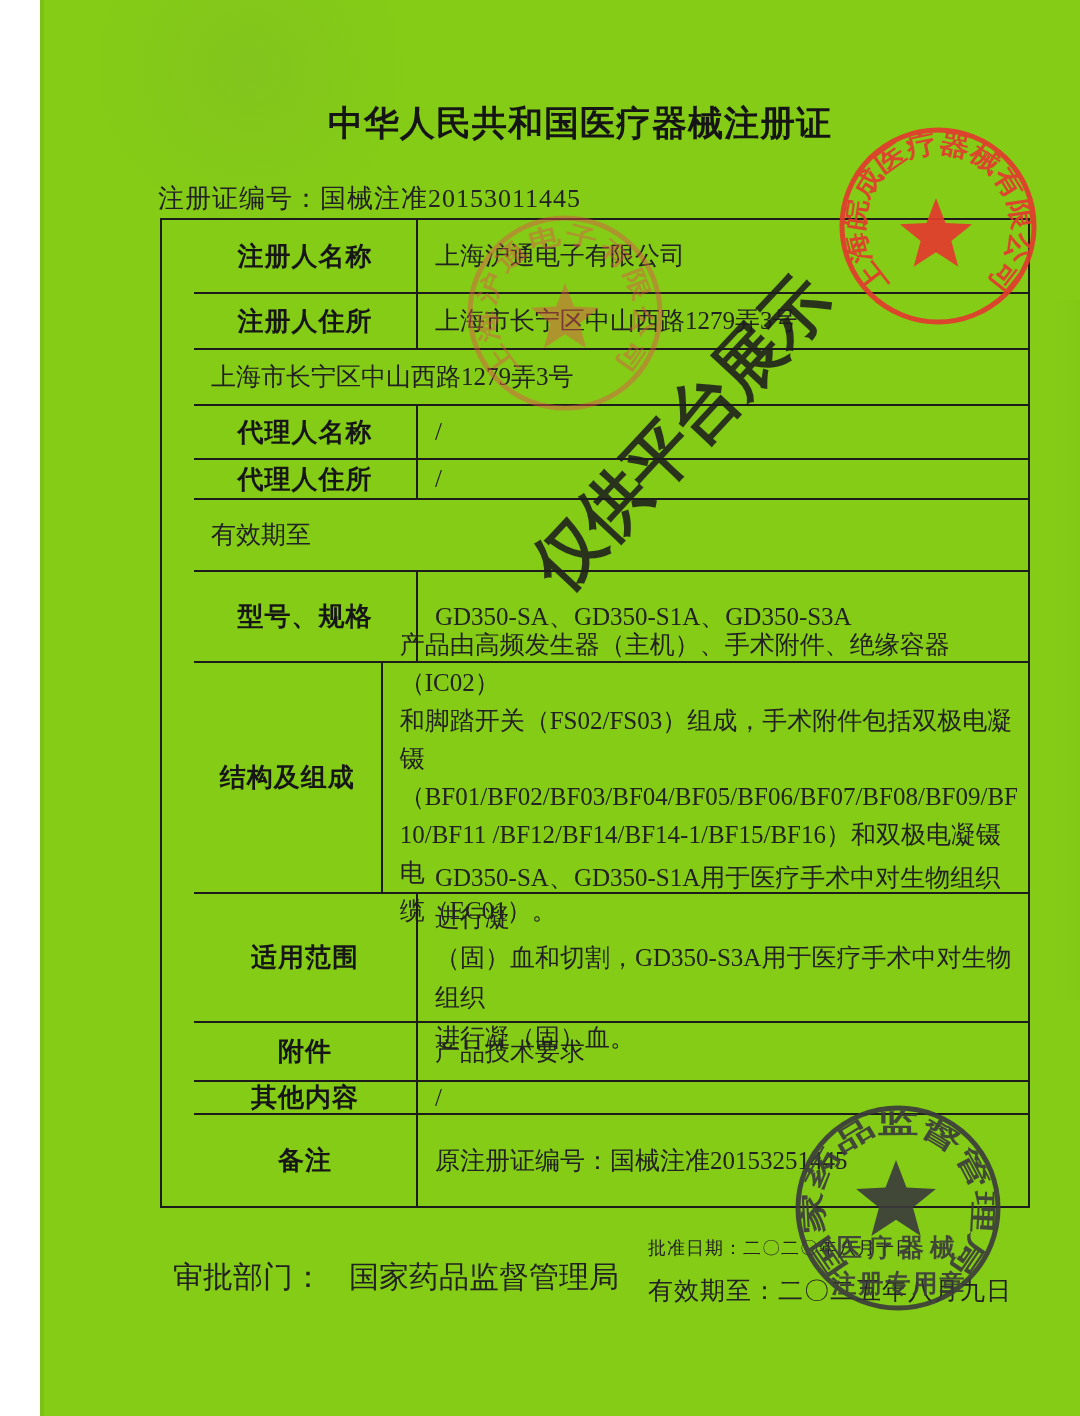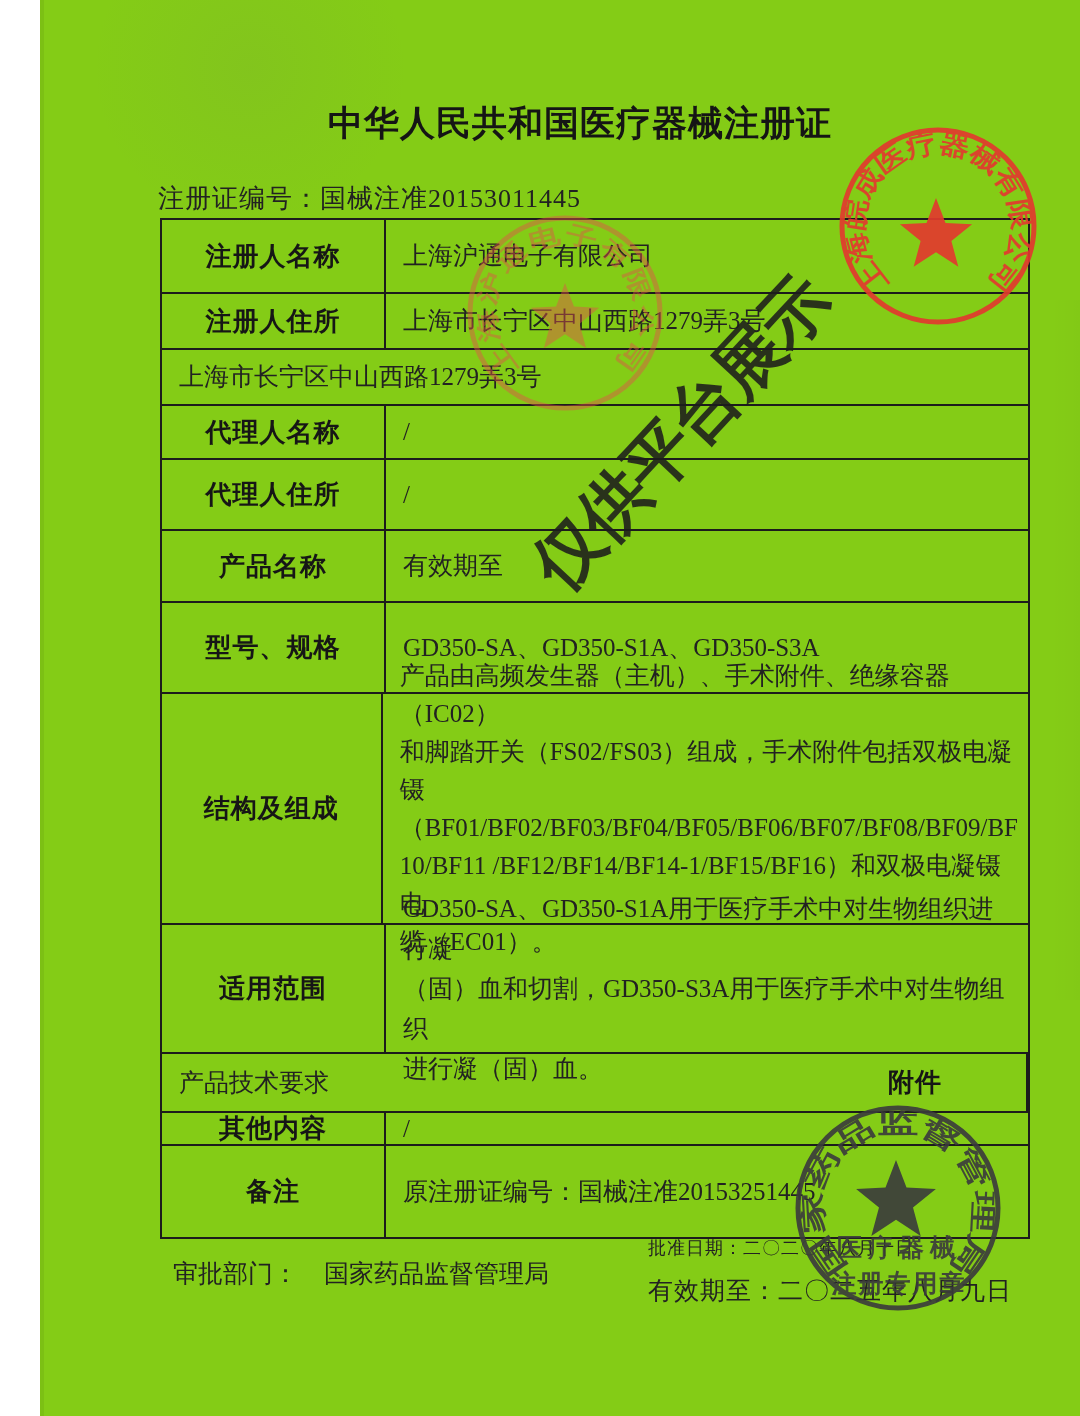--- a/index.html
+++ b/index.html
@@ -23,44 +23,44 @@
     font-size:35px;letter-spacing:1px;color:#151515;
   }
   .reg-line{
     position:absolute;left:118px;top:181px;font-size:26px;color:#222;
     letter-spacing:1px;
   }
 
   
   .cert-table{
     position:absolute;left:120px;top:218px;width:870px;
-    border:2px solid #1c1c1c;box-sizing:border-box;
+    border:2px solid #1c1c1c;box-sizing:border-box;padding-left:32px;
   }
   .row{display:flex;box-sizing:border-box;}
   .row + .row{border-top:2px solid #1c1c1c;}
   .cell{box-sizing:border-box;}
   .label{
     width:224px;border-right:2px solid #1c1c1c;
     display:flex;align-items:center;justify-content:center;
     font-family:"Liberation Sans", sans-serif;font-weight:bold;
     font-size:26px;color:#161616;letter-spacing:1px;
   }
   .value{
     flex:1;display:flex;align-items:center;
     padding:4px 10px 4px 17px;font-size:25px;color:#222;
     white-space:pre-line;line-height:38px;
   }
   .r1{height:72px}.r2{height:56px}.r3{height:56px}.r4{height:54px}
-  .r5{height:71px}.r6{height:72px}.r7{height:91px}
+  .r5{height:40px}.r6{height:72px}.r7{height:91px}
   .r8{height:231px}.r8 .value{line-height:38px;}
   .r9{height:129px}.r9 .value{line-height:40px;}
   .r10{height:59px}.r11{height:33px}.r12{height:93px}
 
   
-  .dept-line{position:absolute;left:133px;top:1257px;font-size:25px;color:#222;}
+  .dept-line{position:absolute;left:133px;top:1257px;font-size:30px;color:#222;}
   .dept-line .gap{display:inline-block;width:26px;}
   .date-line1{position:absolute;left:608px;top:1236px;font-size:18px;color:#222;letter-spacing:1px;}
   .date-line2{position:absolute;left:608px;top:1274px;font-size:25px;color:#222;letter-spacing:1px;}
 
   
   .watermark{
     position:absolute;left:341px;top:391px;width:600px;height:84px;
     transform:rotate(-47deg);
     font-family:"Liberation Serif", serif;font-weight:600;
     font-size:68px;letter-spacing:-2px;color:rgba(28,28,28,0.88);
@@ -101,21 +101,20 @@
     </div>
     <div class="row r4">
       <div class="cell label">代理人名称</div>
       <div class="cell value">/</div>
     </div>
     <div class="row r5">
       <div class="cell label">代理人住所</div>
       <div class="cell value">/</div>
     </div>
     <div class="row r6">
-      <div class="cell label">产品名称</div>
       <div class="cell value">有效期至</div>
     </div>
     <div class="row r7">
       <div class="cell label">型号、规格</div>
       <div class="cell value">GD350-SA、GD350-S1A、GD350-S3A</div>
     </div>
     <div class="row r8">
       <div class="cell label">结构及组成</div>
       <div class="cell value">产品由高频发生器（主机）、手术附件、绝缘容器（IC02）
 和脚踏开关（FS02/FS03）组成，手术附件包括双极电凝
@@ -124,22 +123,22 @@
 10/BF11 /BF12/BF14/BF14-1/BF15/BF16）和双极电凝镊电
 缆（EC01）。</div>
     </div>
     <div class="row r9">
       <div class="cell label">适用范围</div>
       <div class="cell value">GD350-SA、GD350-S1A用于医疗手术中对生物组织进行凝
 （固）血和切割，GD350-S3A用于医疗手术中对生物组织
 进行凝（固）血。</div>
     </div>
     <div class="row r10">
+      <div class="cell label">附件</div>
       <div class="cell value">产品技术要求</div>
-      <div class="cell label">附件</div>
     </div>
     <div class="row r11">
       <div class="cell label">其他内容</div>
       <div class="cell value">/</div>
     </div>
     <div class="row r12">
       <div class="cell label">备注</div>
       <div class="cell value">原注册证编号：国械注准20153251445</div>
     </div>
   </div>

